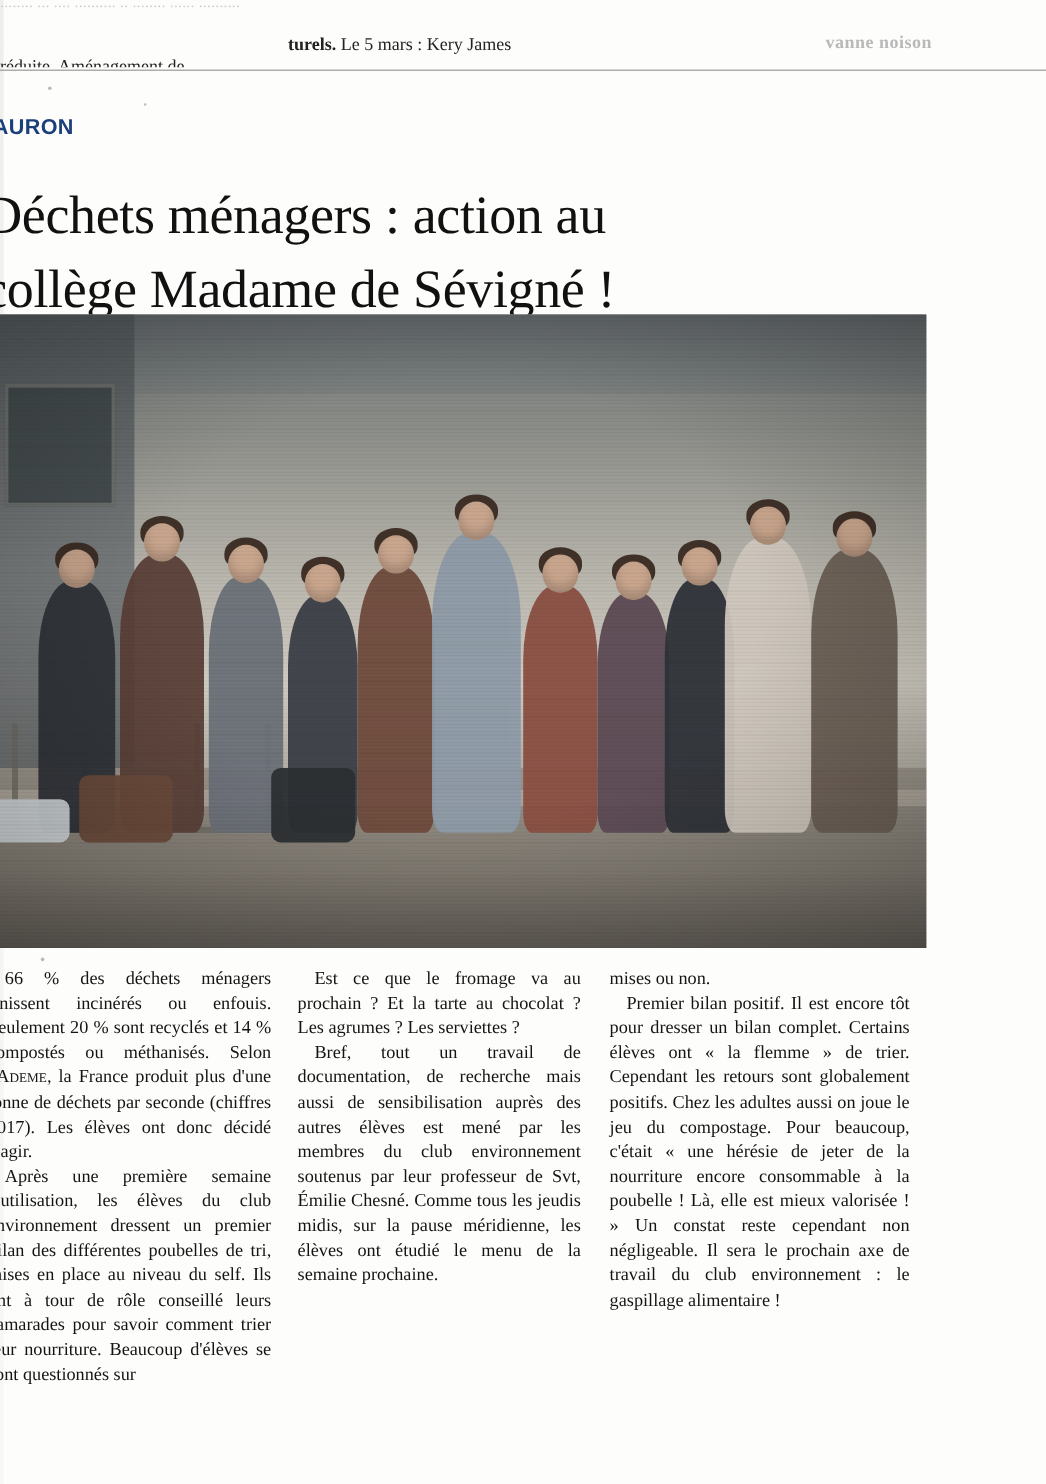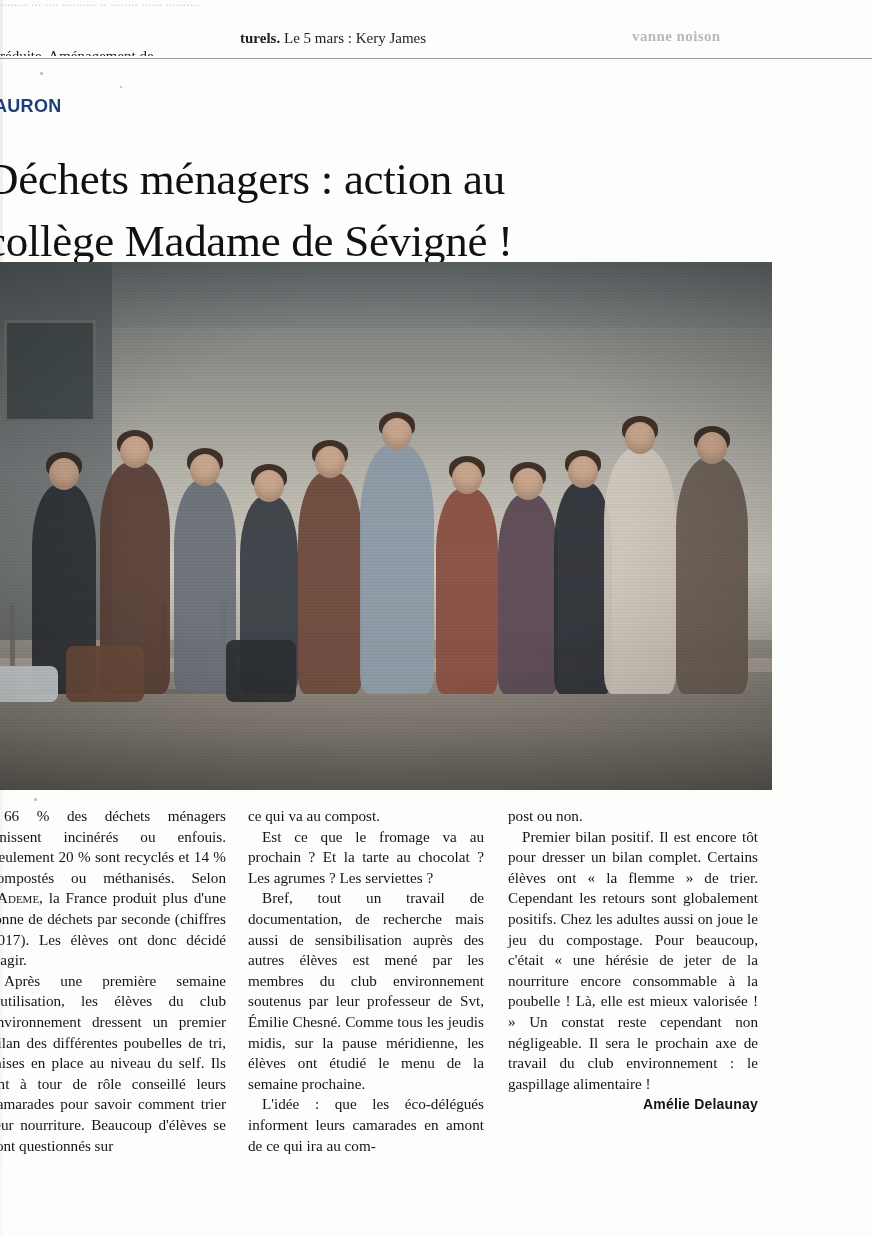--- a/index.html
+++ b/index.html
@@ -49,21 +49,21 @@
     left: 0;
     width: 872px;
     font-size: 15px;
     white-space: nowrap;
     color: #222;
   }
   .top-line .seg1 { position: absolute; left: 0px;  top: 18px; }
   .top-line .seg2 { position: absolute; left: 228px; top: 0; font-weight: bold; margin-left: 12px; }
   .top-line .seg3 { position: absolute; left: 284px; top: 0; }
   .top-line .seg4 {
-    position: absolute; left: 632px; top: -2px;
+    position: absolute; left: 688px; top: -2px;
     font-weight: bold; color: #b9b9b9; letter-spacing: .4px;
   }
 
   .rule {
     position: absolute;
     left: 0;
     width: 872px;
     height: 1px;
     background: #9a9a9a;
   }
@@ -317,32 +317,29 @@
   </div>
 
   <div class="cols">
 
     <div class="col c1">
       <p class="first">66 % des déchets ménagers finissent incinérés ou enfouis. Seulement 20 % sont recyclés et 14 % compostés ou méthanisés. Selon l'<span class="sc">Ademe</span>, la France produit plus d'une tonne de déchets par seconde (chiffres 2017). Les élèves ont donc décidé d'agir.</p>
       <p>Après une première semaine d'utilisation, les élèves du club environnement dressent un premier bilan des différentes poubelles de tri, mises en place au niveau du self. Ils ont à tour de rôle conseillé leurs camarades pour savoir comment trier leur nourriture. Beaucoup d'élèves se sont questionnés sur</p>
     </div>
 
     <div class="col c2">
-      <p style="text-indent:0">ce qui va au compost.</p>
       <p>Est ce que le fromage va au prochain ? Et la tarte au chocolat ? Les agrumes ? Les serviettes ?</p>
       <p>Bref, tout un travail de documentation, de recherche mais aussi de sensibilisation auprès des autres élèves est mené par les membres du club environnement soutenus par leur professeur de Svt, Émilie Chesné. Comme tous les jeudis midis, sur la pause méridienne, les élèves ont étudié le menu de la semaine prochaine.</p>
-      <p>L'idée : que les éco-délégués informent leurs camarades en amont de ce qui ira au com-</p>
     </div>
 
     <div class="col c3">
-      <p style="text-indent:0">post ou non.</p>
+      <p style="text-indent:0">mises ou non.</p>
       <p>
         <span class="lead-bold">Premier bilan positif.</span><span> Il est encore tôt pour dresser un bilan complet. Certains élèves ont </span><span>« la flemme »</span><span> de trier. Cependant les retours sont globalement positifs. Chez les adultes aussi on joue le jeu du compostage. Pour beaucoup, c'était </span><span class="quote-bold">« une hérésie de jeter de la nourriture encore consommable à la poubelle ! Là, elle est mieux valorisée ! »</span><span> Un constat reste cependant non négligeable. Il sera le prochain axe de travail du club environnement : le gaspillage alimentaire !</span>
       </p>
-      <p class="byline">Amélie Delaunay</p>
     </div>
 
   </div>
 
   <div class="speck" style="left:40px;  top:72px;  width:3px; height:3px;"></div>
   <div class="speck" style="left:120px; top:86px;  width:2px; height:2px;"></div>
   <div class="speck" style="left:34px;  top:798px; width:3px; height:3px;"></div>
 </div>
 
 </body></html>

